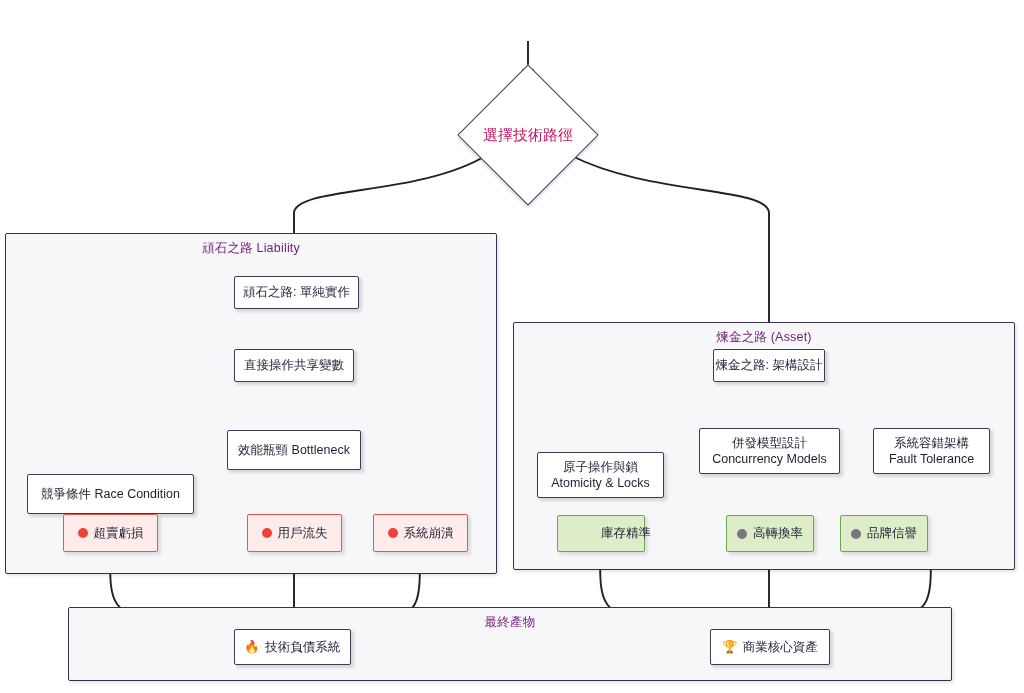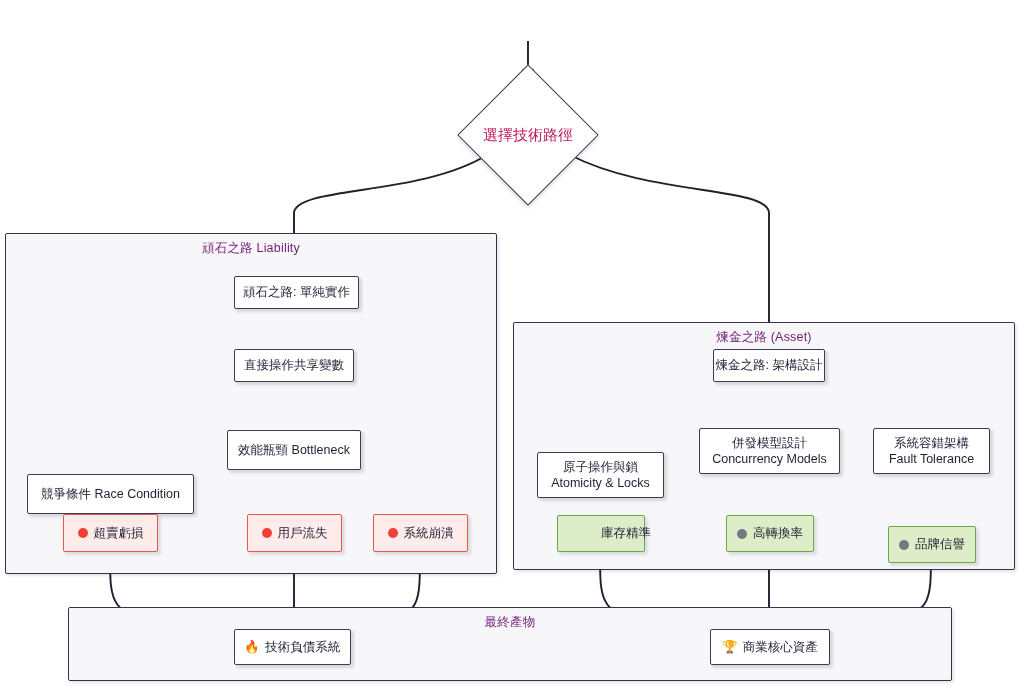--- a/index.html
+++ b/index.html
@@ -215,21 +215,21 @@
   <div class="node green" style="left:557px; top:515px; width:88px; height:37px;padding-left:44px;">
     <span class="dot gray-dot"></span>
     <span>庫存精準</span>
   </div>
 
   <div class="node green" style="left:726px; top:515px; width:88px; height:37px;">
     <span class="dot gray-dot"></span>
     <span>高轉換率</span>
   </div>
 
-  <div class="node green" style="left:888px; top:515px; width:88px; height:37px;margin-top:11px;">
+  <div class="node green" style="left:840px; top:515px; width:88px; height:37px;">
     <span class="dot gray-dot"></span>
     <span>品牌信譽</span>
   </div>
 
   <div class="node" style="left:234px; top:629px; width:117px; height:36px;">
     <span class="emo">🔥</span>
     <span>技術負債系統</span>
   </div>
 
   <div class="node" style="left:710px; top:629px; width:120px; height:36px;">

